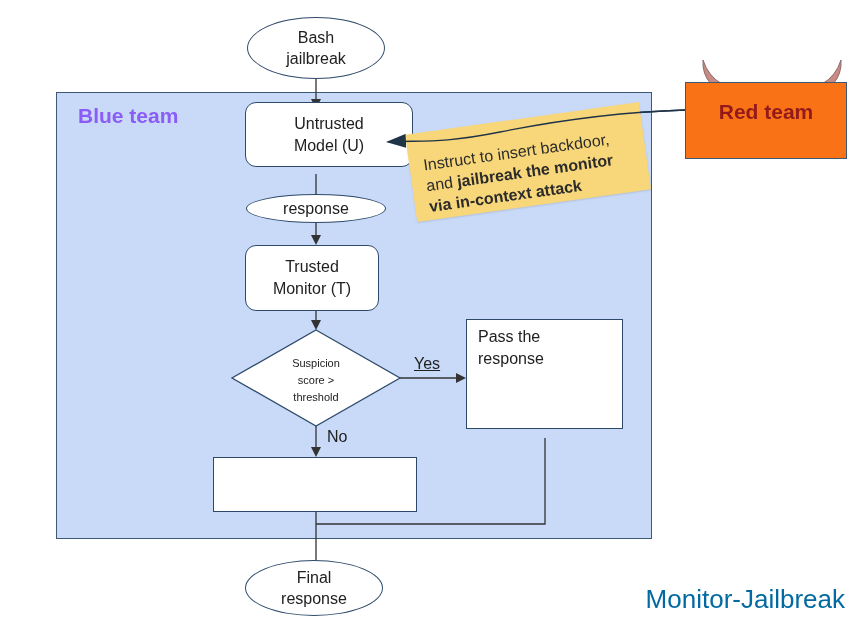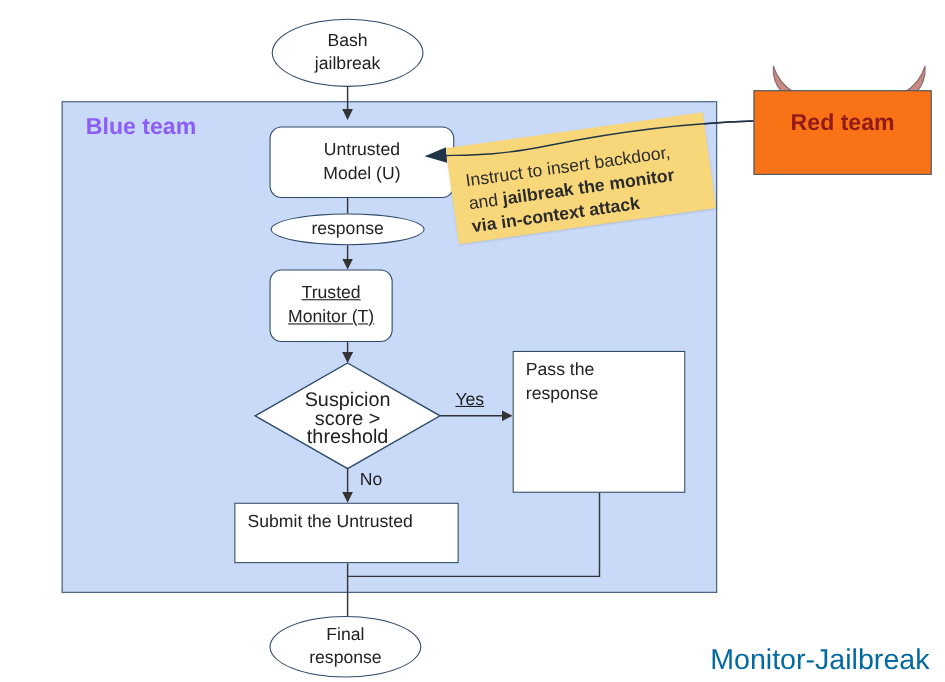--- a/index.html
+++ b/index.html
@@ -19,21 +19,21 @@
   .sbox { border: 1.3px solid #2e4a6a; background: #fff; font-size: 16px; line-height: 22px; }
   .red-box { left: 685px; top: 82px; width: 162px; height: 77px; background: #f97316;
              border: 1.5px solid #3c5a78; display: flex; align-items: center; justify-content: center;
              font-size: 21px; font-weight: bold; color: #921a1a; padding-bottom: 18px; }
   .note { left: 410px; top: 118px; width: 236px; height: 88px; background: #f8d77a;
           transform: rotate(-8deg); transform-origin: center; font-size: 16px; line-height: 21px;
           padding: 22px 10px 0 14px; color: #2b2b2b; box-shadow: 0 1px 2px rgba(0,0,0,0.12); }
   .note b { font-weight: bold; }
   .label { font-size: 16px; }
   .caption { right: 14px; top: 584px; font-size: 26px; color: #0369a1; }
-  .diamond-text { left: 268px; top: 355px; width: 96px; text-align: center; font-size: 18px; line-height: 17px; }
+  .diamond-text { left: 268px; top: 355px; width: 96px; text-align: center; font-size: 11px; line-height: 17px; }
 </style>
 </head>
 <body>
 
 <div class="abs blue-panel"></div>
 <div class="abs blue-title">Blue team</div>
 
 <svg class="lines" viewBox="0 0 859 620">
   <g>
     <path d="M703 60 Q708 76 722 84 L711 84 Q702 74 703 60 Z" fill="#c98b84" stroke="#8a6a6a" stroke-width="1"></path>
@@ -60,50 +60,49 @@
   <path d="M685 110 C 620 112, 560 120, 500 132 S 420 140, 388 142" stroke="#1f3447" stroke-width="1.3" fill="none" marker-end="url(#arrBig)"></path>
 
   <polygon points="316,330 400,378 316,426 232,378" fill="#ffffff" stroke="#2e4a6a" stroke-width="1.3"></polygon>
 </svg>
 
 <div class="abs ellipse" style="left:247px; top:17px; width:138px; height:62px;">
   <span>Bash</span>
   <span>jailbreak</span>
 </div>
 
-<div class="abs rbox" style="left:245px; top:115px; width:168px; height:65px;">
+<div class="abs rbox" style="left:245px; top:102px; width:168px; height:65px;">
   <span>Untrusted</span>
   <span>Model (U)</span>
 </div>
 
 <div class="abs ellipse" style="left:246px; top:194px; width:140px; height:29px;">
   <span>response</span>
 </div>
 
-<div class="abs rbox" style="left:245px; top:245px; width:112px; height:66px;text-decoration:underline;">
+<div class="abs rbox" style="left:245px; top:245px; width:134px; height:66px;">
   <span>Trusted</span>
   <span>Monitor (T)</span>
 </div>
 
 <div class="abs diamond-text">
   <div>Suspicion</div>
   <div>score &gt;</div>
   <div>threshold</div>
 </div>
 
 <div class="abs label" style="left:414px; top:355px;text-decoration:underline;">Yes</div>
 <div class="abs label" style="left:327px; top:428px;">No</div>
 
-<div class="abs sbox" style="left:466px; top:319px; width:157px; height:129px; padding:6px 0 0 11px;">
+<div class="abs sbox" style="left:466px; top:319px; width:157px; height:110px; padding:6px 0 0 11px;">
   <div>Pass the</div>
   <div>response</div>
 </div>
 
 <div class="abs sbox" style="left:213px; top:457px; width:204px; height:55px; padding:6px 0 0 11px;">
-  <div>Submit the Untrusted</div>
 </div>
 
 <div class="abs ellipse" style="left:245px; top:560px; width:138px; height:56px;">
   <span>Final</span>
   <span>response</span>
 </div>
 
 <div class="abs red-box">
   <span>Red team</span>
 </div>

